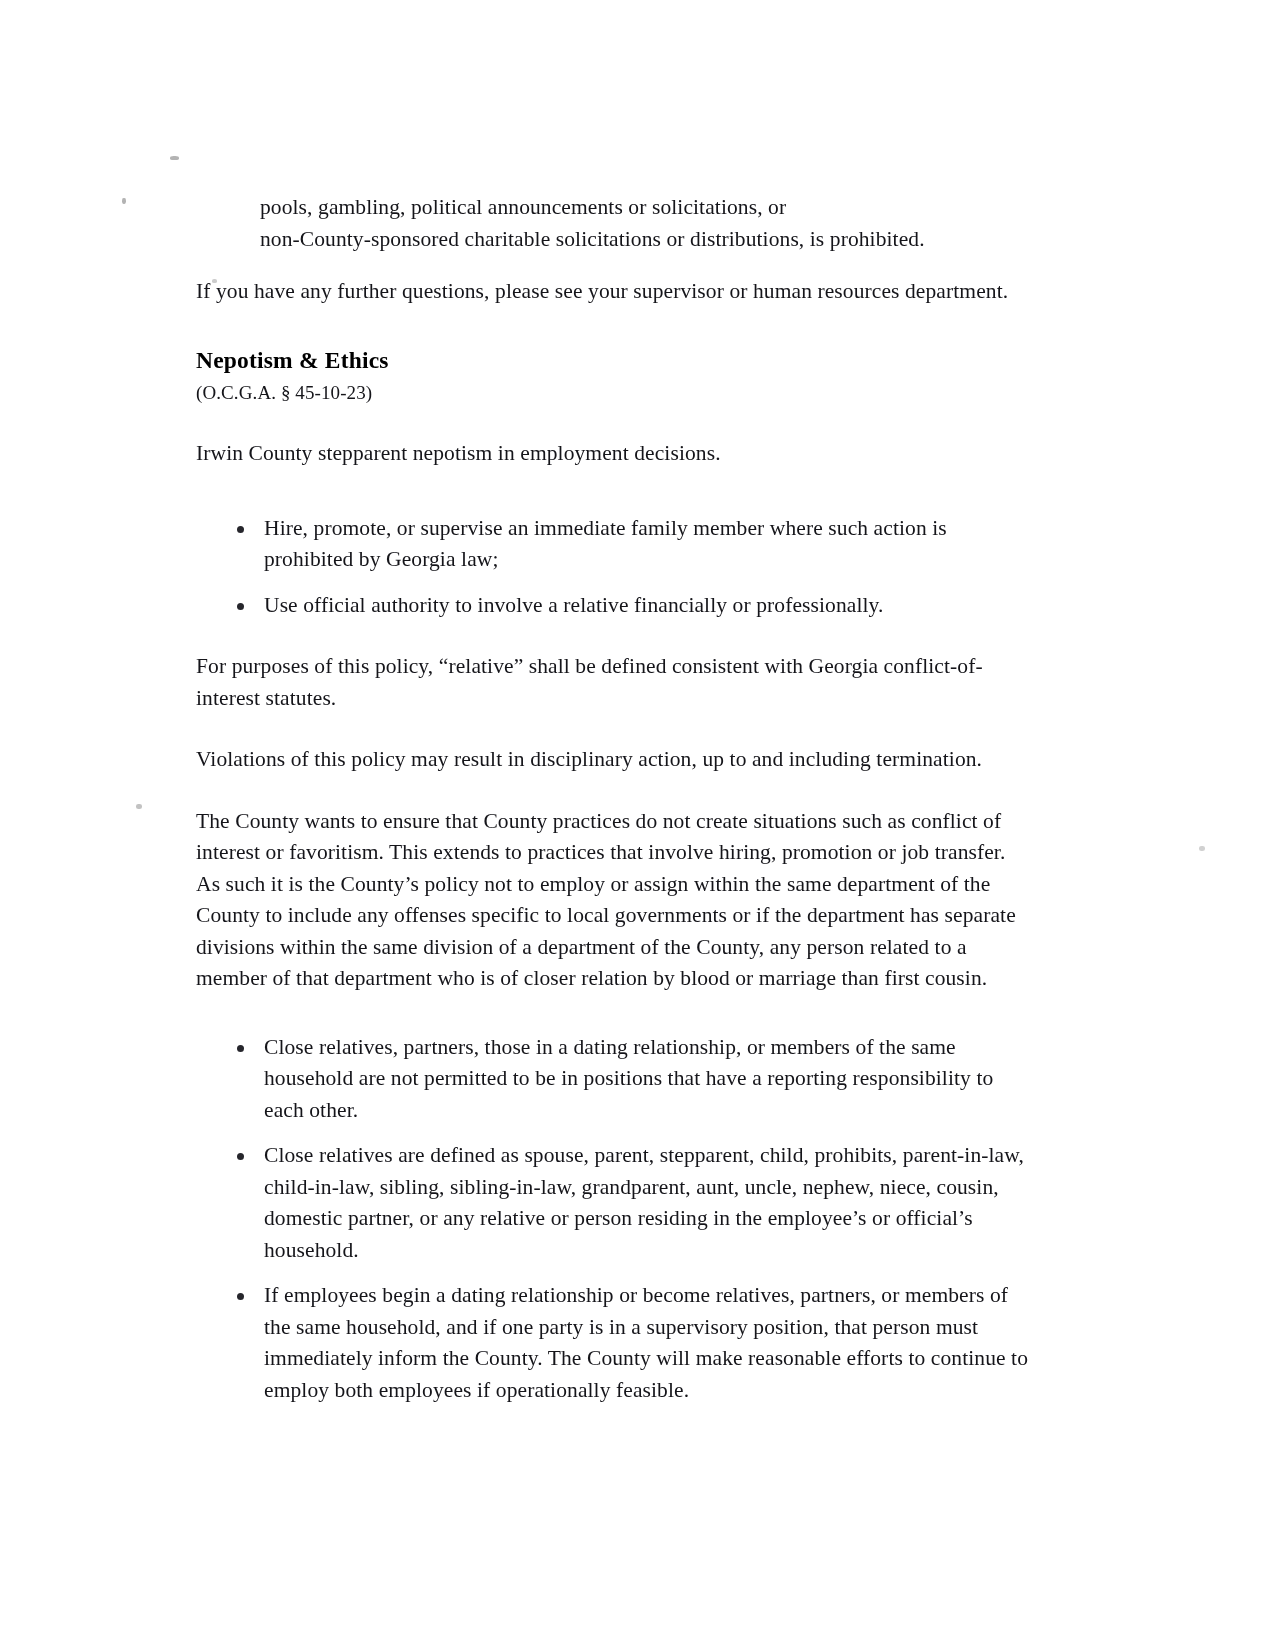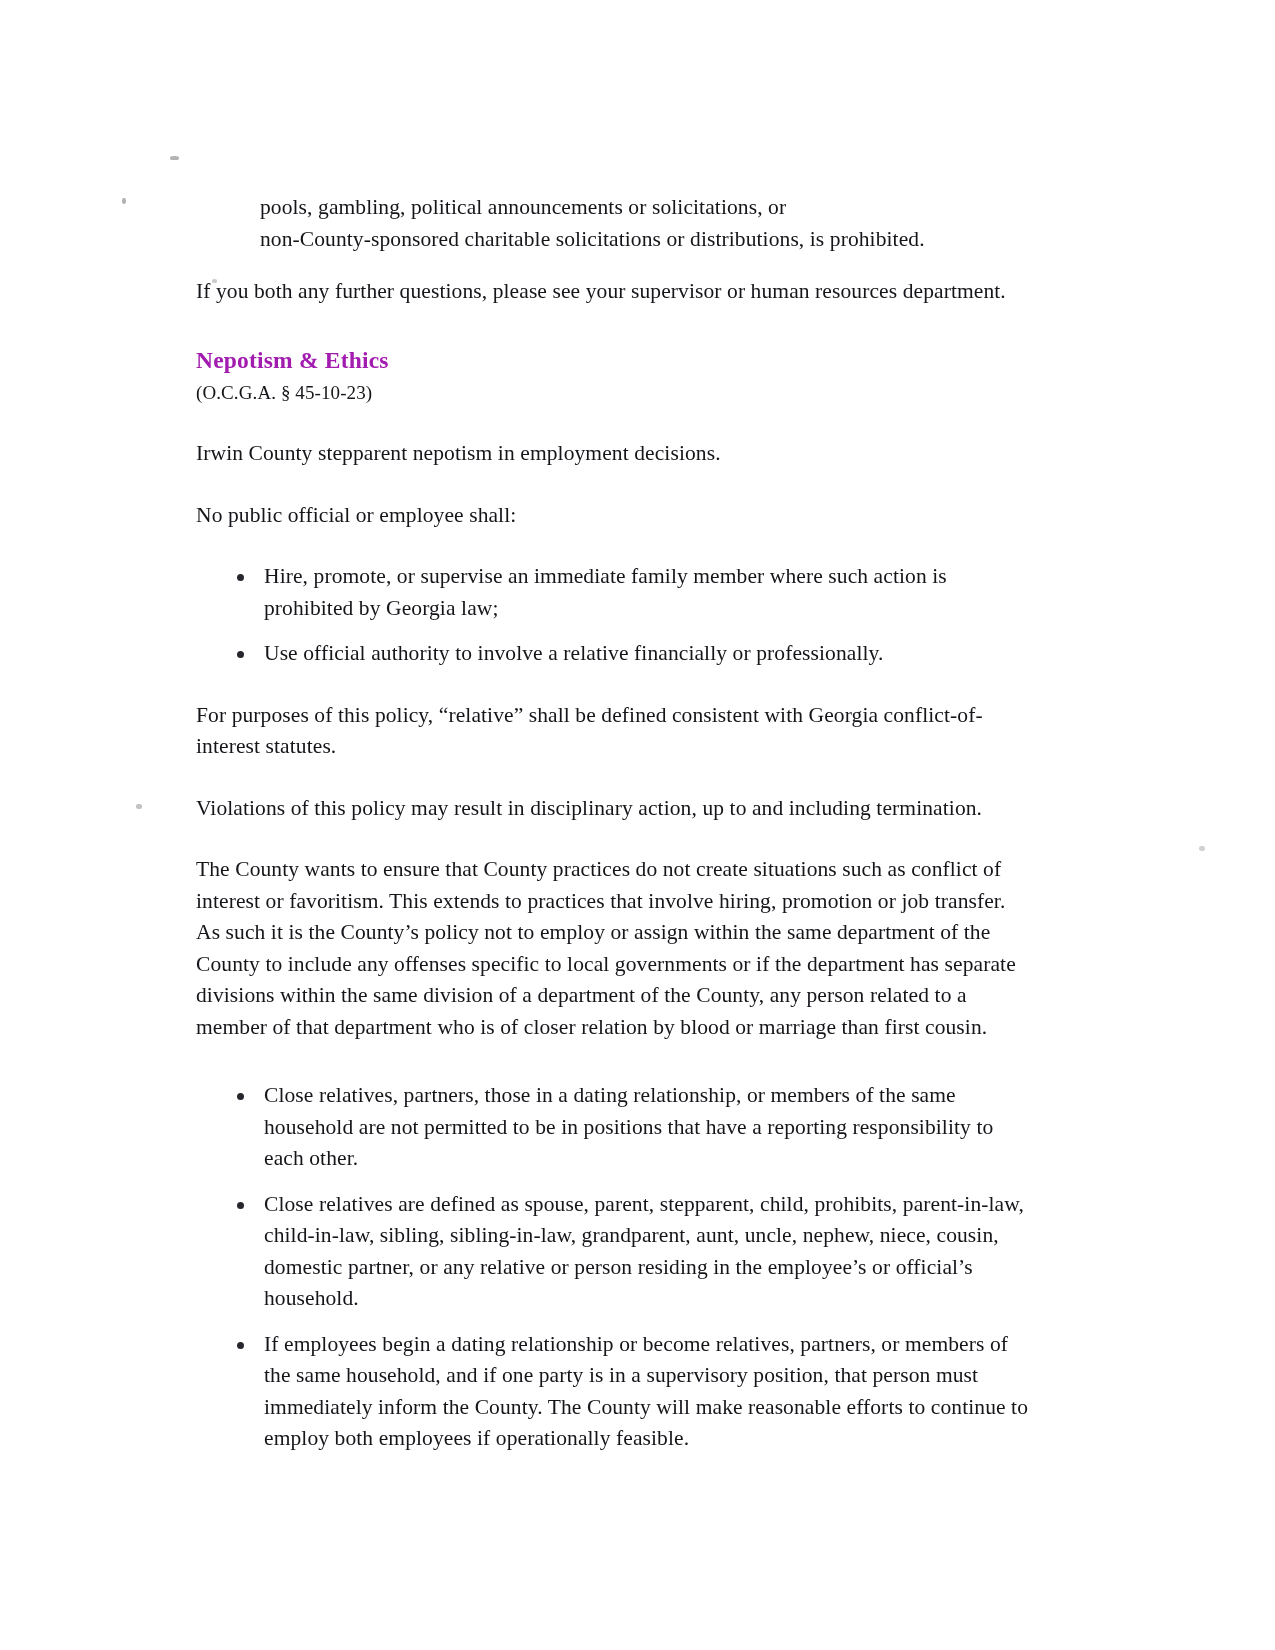--- a/index.html
+++ b/index.html
@@ -37,21 +37,21 @@
     padding-left: 64px;
     margin-bottom: 21px;
   }
   .indent-block p {
     text-indent: 0;
   }
   h2.section-title {
     margin: 0;
     font-size: 23.5px;
     font-weight: bold;
-    color: #a21caf;
+    color: #000000;
     letter-spacing: 0.2px;
     line-height: 30px;
   }
   .statute {
     margin: 2px 0 17px 0;
     font-size: 19px;
     line-height: 31.5px;
   }
   ul.bullets {
     list-style: none;
@@ -97,34 +97,33 @@
   <span class="speckle" style="left:136px; top:764px; width:6px; height:5px; opacity:.6;"></span>
   <span class="speckle" style="left:1199px; top:806px; width:6px; height:5px; opacity:.45;"></span>
 
   <div class="content">
 
     <div class="indent-block">
       <p>pools, gambling, political announcements or solicitations, or</p>
       <p>non-County-sponsored charitable solicitations or distributions, is prohibited.</p>
     </div>
 
-    <p class="para">If you both any further questions, please see your supervisor or human resources department.</p>
+    <p class="para">If you have any further questions, please see your supervisor or human resources department.</p>
 
     <div class="gap-md"></div>
 
     <h2 class="section-title">Nepotism &amp; Ethics</h2>
     <p class="statute">(O.C.G.A. § 45-10-23)</p>
 
     <div class="gap-sm"></div>
 
     <p class="para">Irwin County stepparent nepotism in employment decisions.</p>
 
     <div class="gap-sm"></div>
 
-    <p class="para">No public official or employee shall:</p>
 
     <div class="gap-sm"></div>
 
     <ul class="bullets">
       <li>
         <span class="dot"></span>
         <span>Hire, promote, or supervise an immediate family member where such action is prohibited by Georgia law;</span>
       </li>
       <li>
         <span class="dot"></span>

